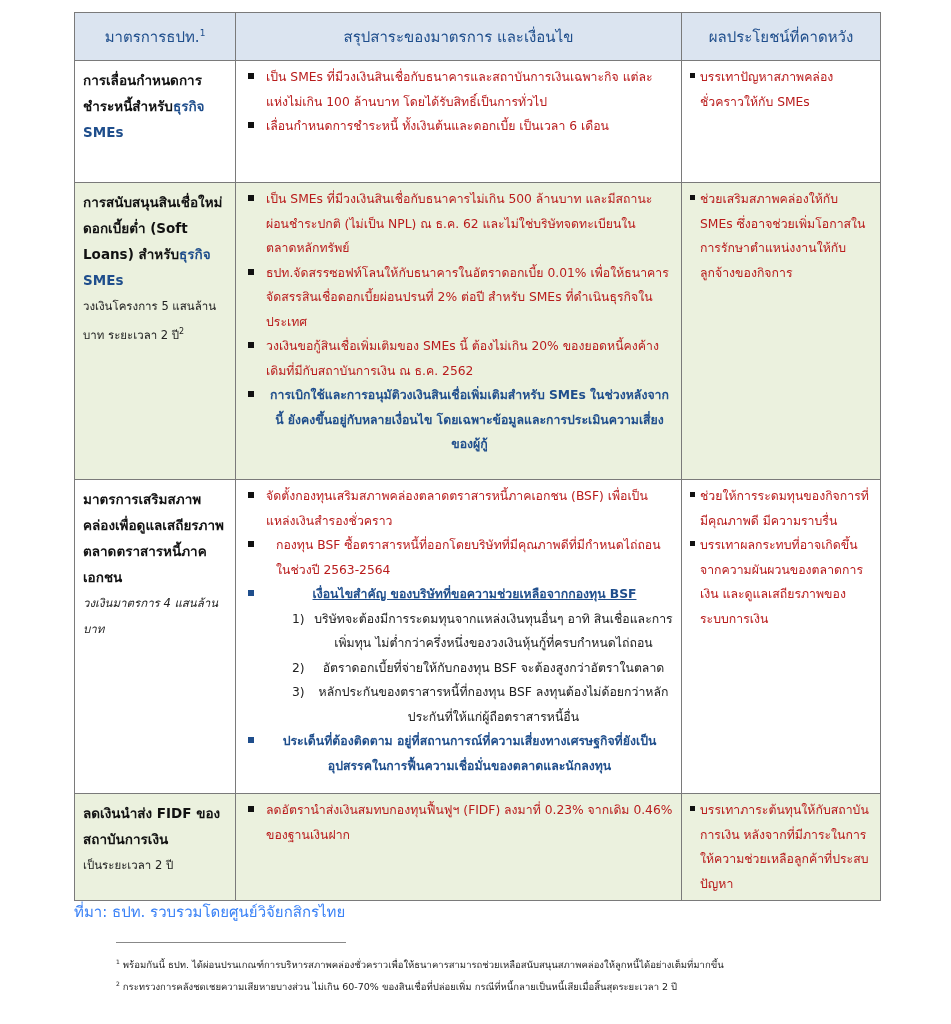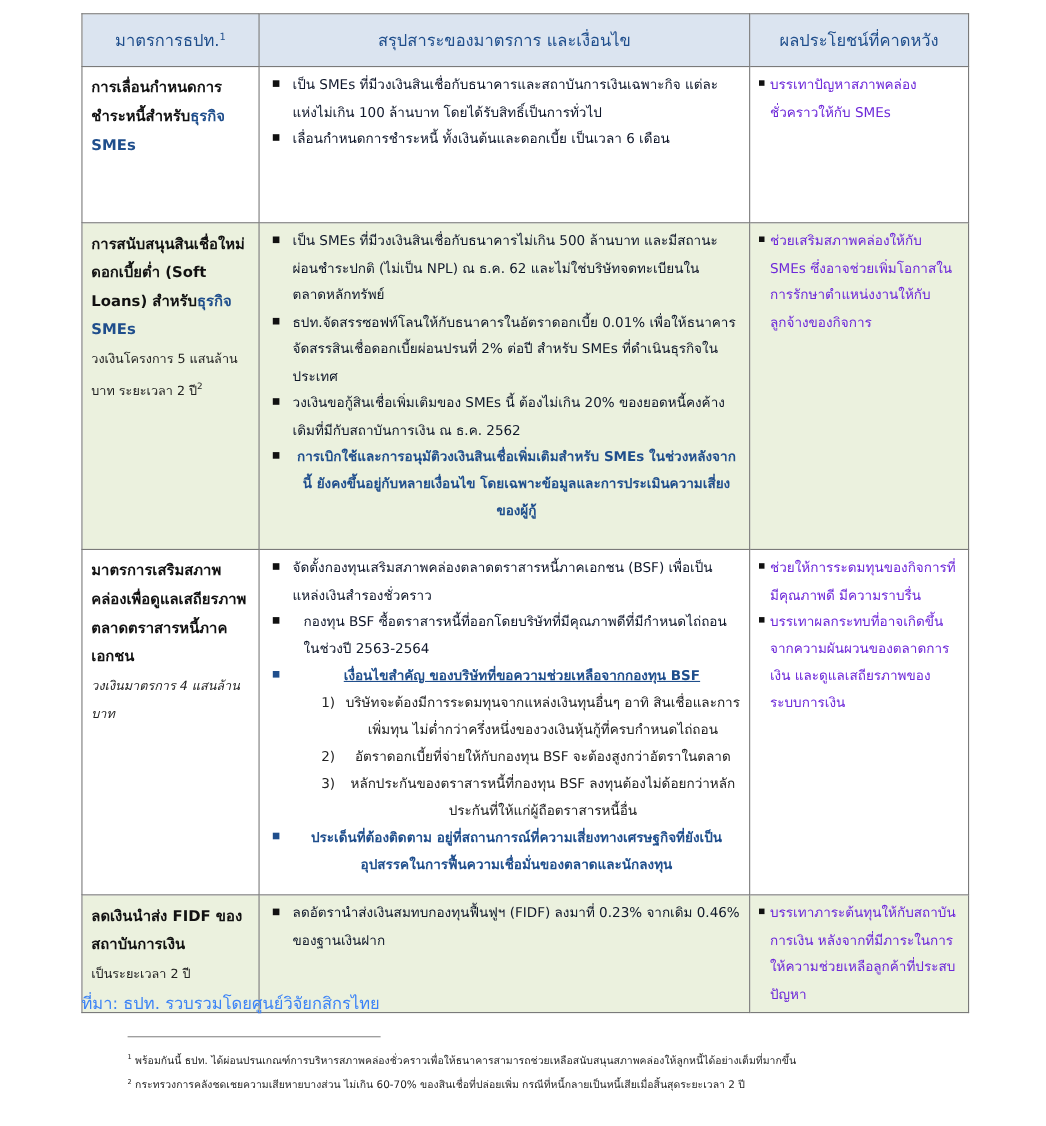--- a/index.html
+++ b/index.html
@@ -28,42 +28,42 @@
   .m-sub { font-size: 11.5px; line-height: 26px; color: #222; }
   .m-sub.italic { font-style: italic; }
   .m-sub sup { font-size: 8px; }
 
   td.summary { padding: 4px 8px 4px 8px; }
   td.benefit { padding: 4px 6px 4px 8px; }
 
   ul.bullets { list-style: none; }
   ul.bullets > li {
     position: relative; padding-left: 22px;
-    font-size: 12.3px; line-height: 24.5px; color: #0f172a;
+    font-size: 12.3px; line-height: 24.5px; color: #b91c1c;
   }
   ul.bullets > li::before {
     content: ""; position: absolute; left: 4px; top: 8px;
     width: 6px; height: 6px; background: #111;
   }
   ul.bullets > li.blue { color: #1f4e8c; font-weight: bold; text-align: center; }
   ul.bullets > li.blue-bullet::before { background: #1f4e8c; }
   ul.bullets > li.indented { padding-left: 32px; }
   ul.bullets > li.indented::before { left: 4px; }
 
   ol.numbered { list-style: none; margin-left: 4px; }
   ol.numbered li {
     position: relative; padding-left: 34px;
     font-size: 12.3px; line-height: 24.5px; color: #222; font-weight: normal;
   }
   ol.numbered li .num { position: absolute; left: 12px; top: 0; }
 
   ul.benefit-list { list-style: none; }
   ul.benefit-list li {
     position: relative; padding-left: 10px;
-    font-size: 12.3px; line-height: 24.5px; color: #6d28d9;
+    font-size: 12.3px; line-height: 24.5px; color: #b91c1c;
   }
   ul.benefit-list li::before {
     content: ""; position: absolute; left: 0; top: 8px;
     width: 5px; height: 5px; background: #111;
   }
 
   .source { position: absolute; left: 74px; top: 900px; font-size: 15px; color: #3b82f6; }
   .fn-rule { position: absolute; left: 116px; top: 942px; width: 230px; height: 1px; background: #888; }
   .footnotes { position: absolute; left: 116px; top: 952px; width: 780px; }
   .fn { font-size: 9.5px; line-height: 19px; color: #222; white-space: nowrap; }
@@ -82,21 +82,21 @@
       </colgroup>
     <thead>
       <tr>
         <th><span>มาตรการธปท.</span><sup>1</sup></th>
         <th>สรุปสาระของมาตรการ และเงื่อนไข</th>
         <th>ผลประโยชน์ที่คาดหวัง</th>
       </tr>
     </thead>
     <tbody>
 
-      <tr class="white" style="height:142px;">
+      <tr class="white" style="height:122px;">
         <td class="measure">
           <div class="m-title"><span>การเลื่อนกำหนดการชำระหนี้สำหรับ</span><span class="hl">ธุรกิจ SMEs</span></div>
         </td>
         <td class="summary">
           <ul class="bullets">
             <li>เป็น SMEs ที่มีวงเงินสินเชื่อกับธนาคารและสถาบันการเงินเฉพาะกิจ แต่ละแห่งไม่เกิน 100 ล้านบาท โดยได้รับสิทธิ์เป็นการทั่วไป</li>
             <li><span>เลื่อนกำหนดการชำระหนี้ ทั้งเงินต้นและดอกเบี้ย เป็นเวลา 6 เดือน</span></li>
           </ul>
         </td>
         <td class="benefit">

